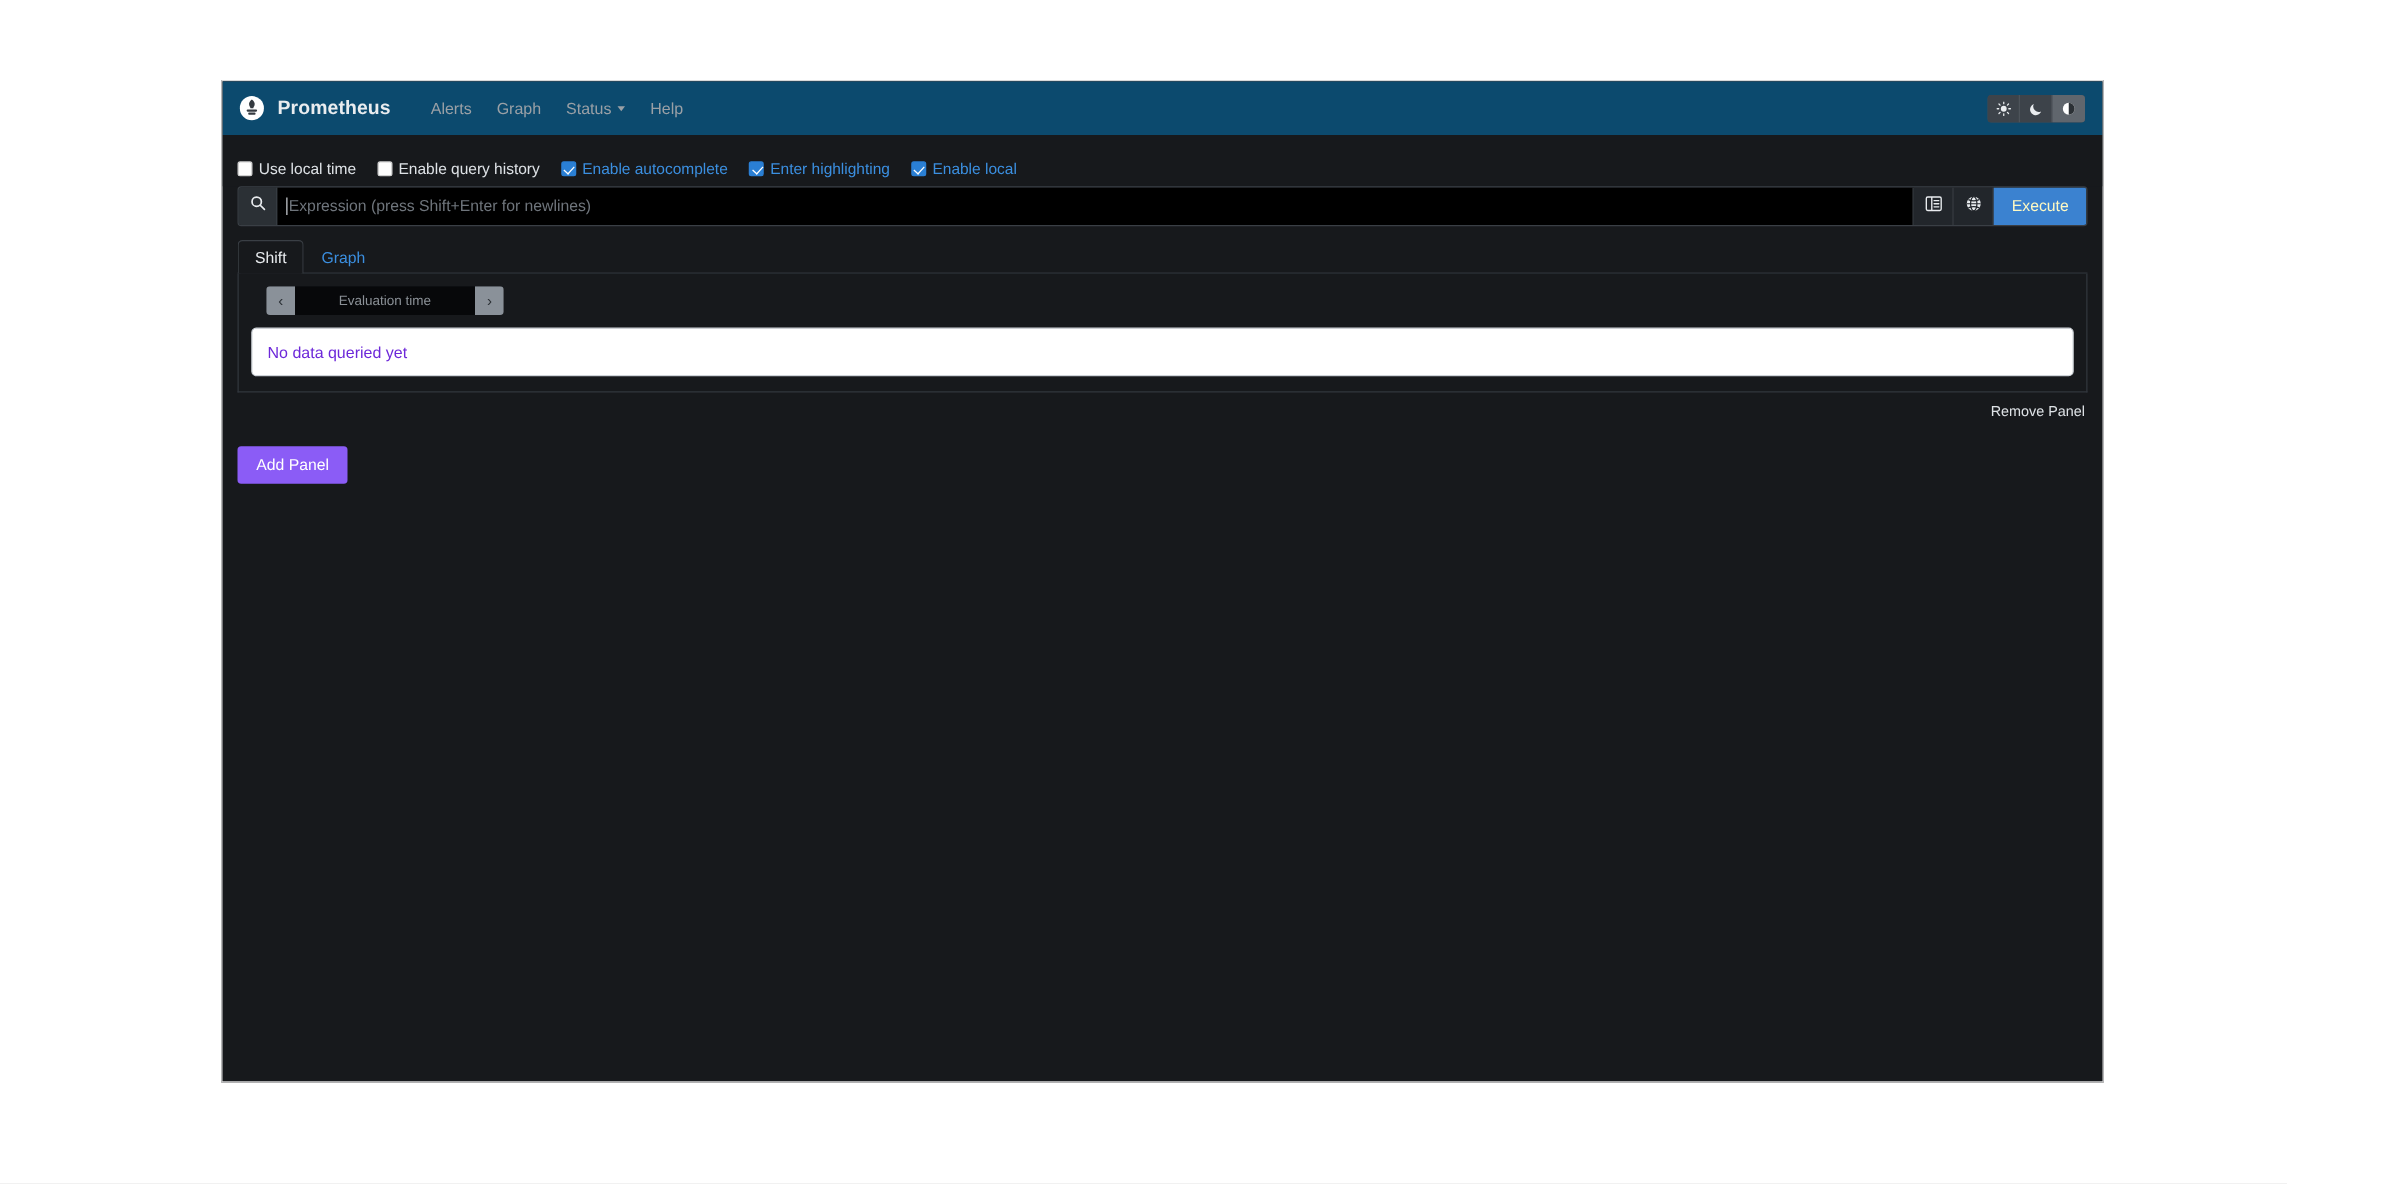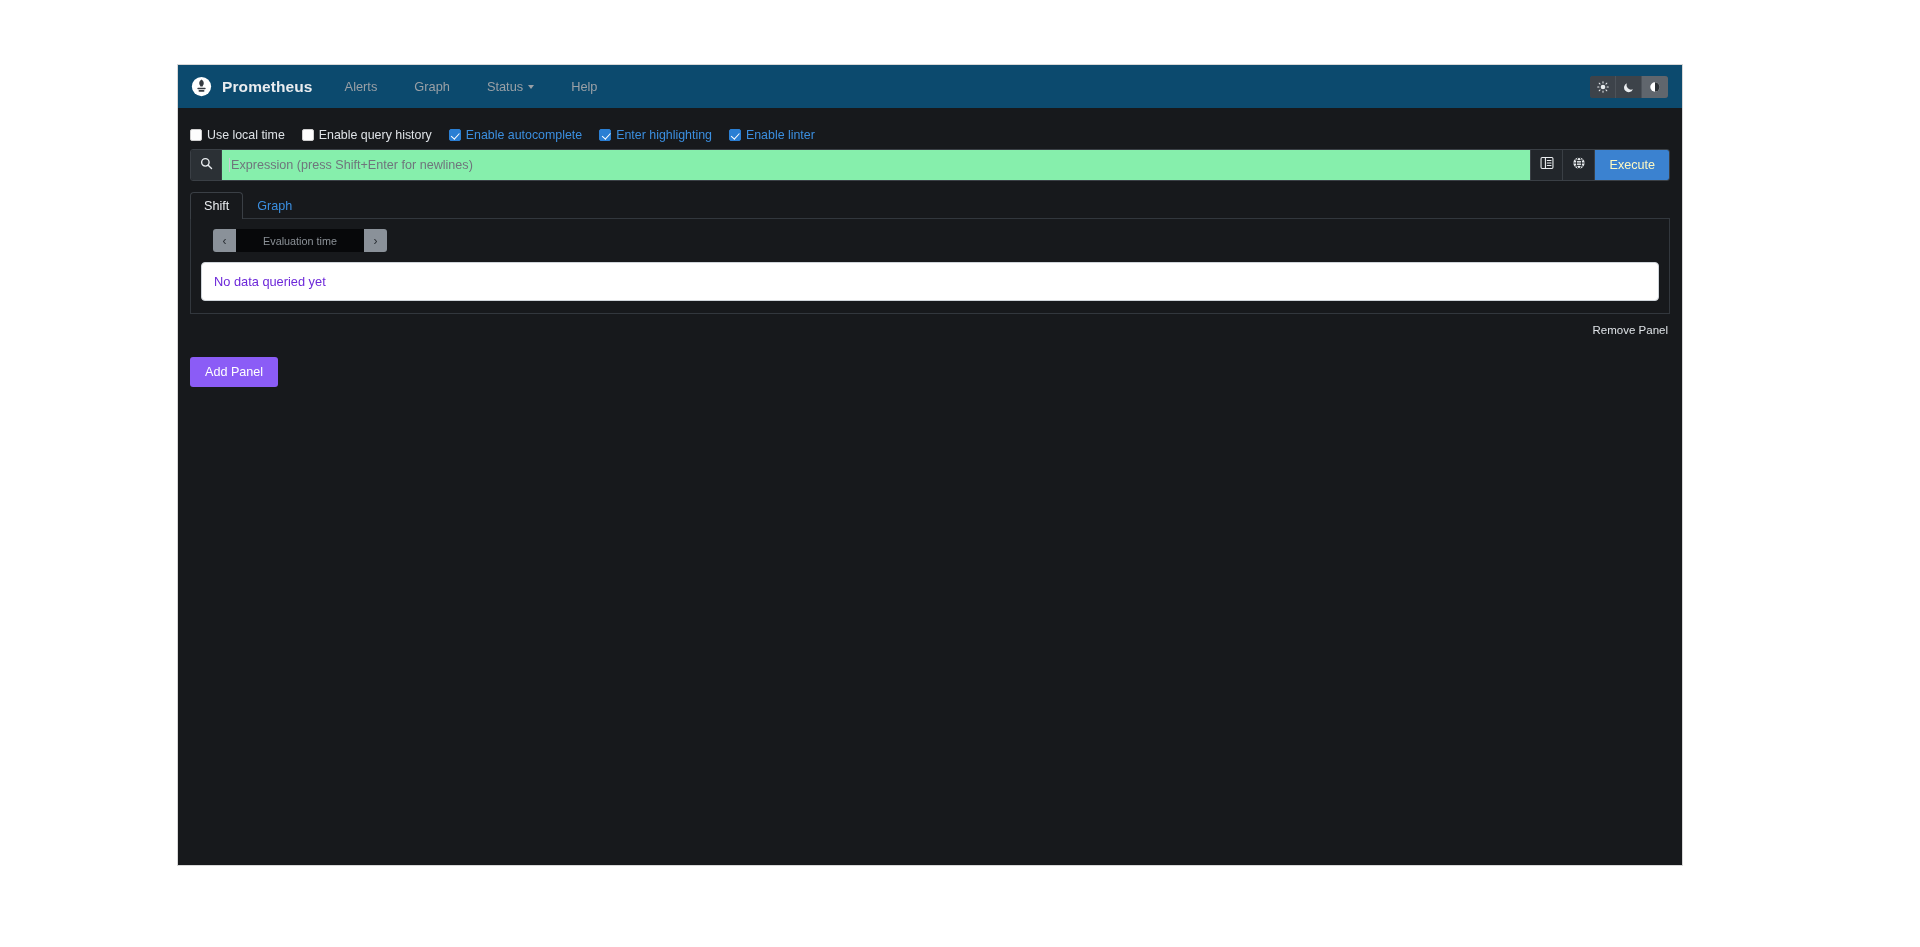--- a/index.html
+++ b/index.html
@@ -46,21 +46,21 @@
   }
   .brand-text {
     color: #e9ecef;
     font-size: 15.5px;
     font-weight: bold;
     letter-spacing: .1px;
   }
   .nav-links {
     display: flex;
     align-items: center;
-    gap: 17px;
+    gap: 0px;
   }
   .nav-link {
     color: #9aa0a6;
     font-size: 12.8px;
     padding: 6px 10px;
     cursor: pointer;
     white-space: nowrap;
     display: flex;
     align-items: center;
     gap: 5px;
@@ -154,21 +154,21 @@
     border-right: 1px solid #3a3f45;
     display: flex;
     align-items: center;
     justify-content: center;
     cursor: pointer;
   }
   .expr-field {
     flex: 1 1 auto;
     display: flex;
     align-items: center;
-    background: #86efac;
+    background: #000000;
     padding: 0 7px;
     cursor: text;
     position: relative;
     border-right: 1px solid #3a3f45;
   }
   .caret-bar {
     width: 1px;
     height: 14px;
     background: #c9ced3;
     margin-right: 1px;
@@ -244,21 +244,21 @@
     width: 23px;
     background: #8a9199;
     display: flex;
     align-items: center;
     justify-content: center;
     cursor: pointer;
     color: #2b3035;
     font-size: 12px;
   }
   .eval-input {
-    width: 128px;
+    width: 144px;
     background: #07080a;
     border: none;
     color: #9aa0a6;
     font-size: 10.8px;
     text-align: center;
     outline: none;
     font-family: "Liberation Sans", sans-serif;
   }
   .eval-input::placeholder { color: #8b9197; opacity: 1; }
 
@@ -388,21 +388,21 @@
       <span class="chk-label">Enable autocomplete</span>
     </label>
 
     <label class="chk-item accent">
       <span class="chk-box checked"></span>
       <span class="chk-label">Enter highlighting</span>
     </label>
 
     <label class="chk-item accent">
       <span class="chk-box checked"></span>
-      <span class="chk-label">Enable linter</span>
+      <span class="chk-label">Enable local</span>
     </label>
   </div>
 
   <div id="expression-bar">
 
     <div class="search-addon">
       <span>
         <svg width="13" height="13" viewBox="0 0 16 16" fill="none" stroke="#e9ecef" stroke-width="1.7">
           <circle cx="6.6" cy="6.6" r="4.6"></circle>
           <line x1="10.1" y1="10.1" x2="14.2" y2="14.2" stroke-linecap="round"></line>

